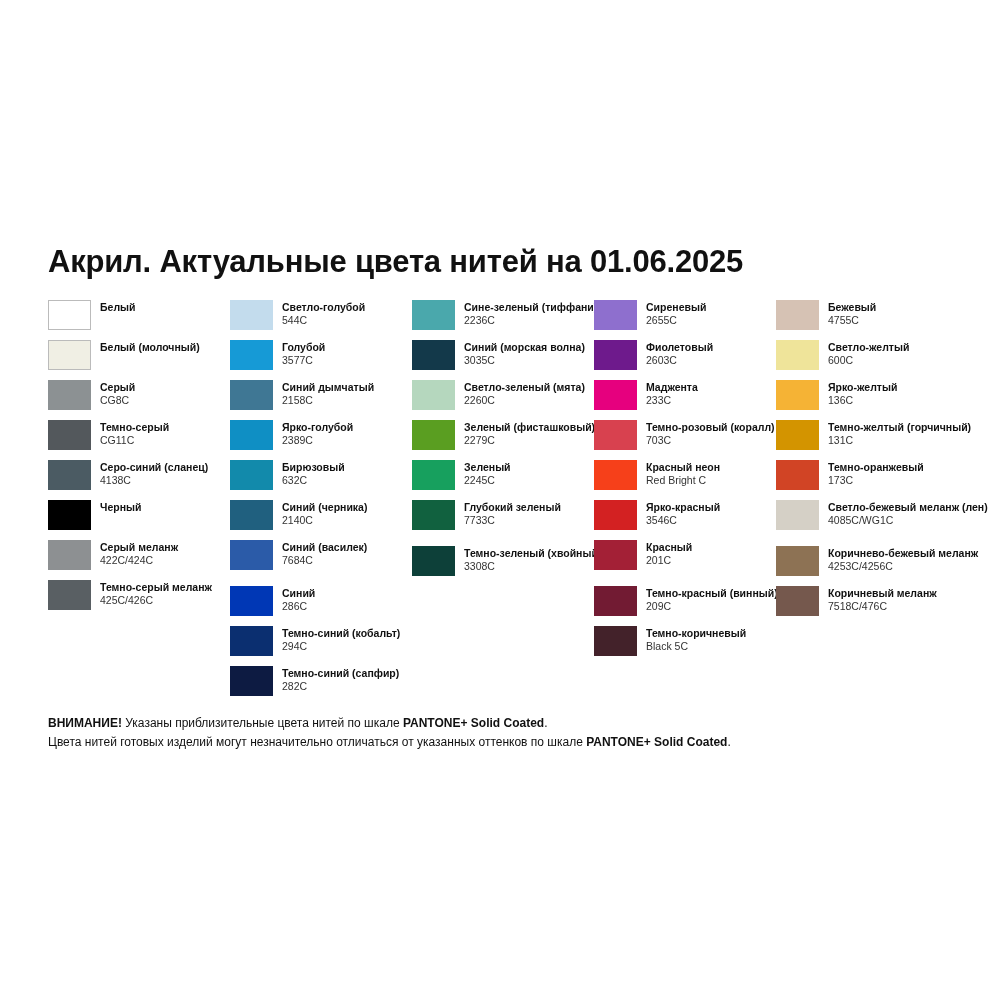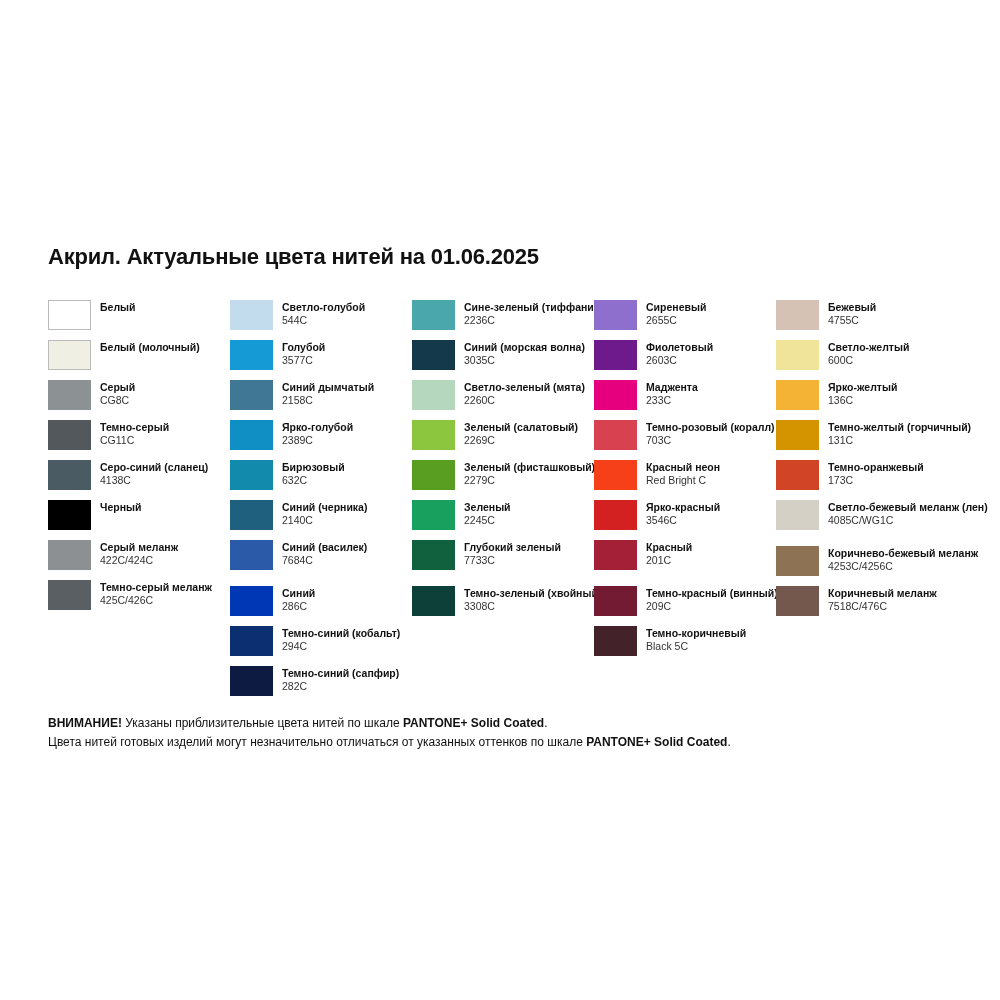--- a/index.html
+++ b/index.html
@@ -18,21 +18,21 @@
   .page {
     position: absolute;
     left: 0; top: 0;
     width: 1000px;
     height: 1000px;
   }
   .title {
     position: absolute;
     left: 48px;
     top: 244px;
-    font-size: 22px;
+    font-size: 31px;
     font-weight: bold;
     letter-spacing: -0.2px;
     color: #111111;
   }
   .columns {
     position: absolute;
     left: 48px;
     top: 300px;
     width: 912px;
     display: flex;
@@ -248,27 +248,20 @@
         </div>
       </div>
       <div class="swatch-row">
         <div class="chip" style="background:#b5d7be"></div>
         <div class="labels">
           <div class="cname">Светло-зеленый (мята)</div>
           <div class="ccode">2260C</div>
         </div>
       </div>
       <div class="swatch-row">
-        <div class="chip" style="background:#8cc63e"></div>
-        <div class="labels">
-          <div class="cname">Зеленый (салатовый)</div>
-          <div class="ccode">2269C</div>
-        </div>
-      </div>
-      <div class="swatch-row">
         <div class="chip" style="background:#5a9e21"></div>
         <div class="labels">
           <div class="cname">Зеленый (фисташковый)</div>
           <div class="ccode">2279C</div>
         </div>
       </div>
       <div class="swatch-row">
         <div class="chip" style="background:#17a05e"></div>
         <div class="labels">
           <div class="cname">Зеленый</div>

